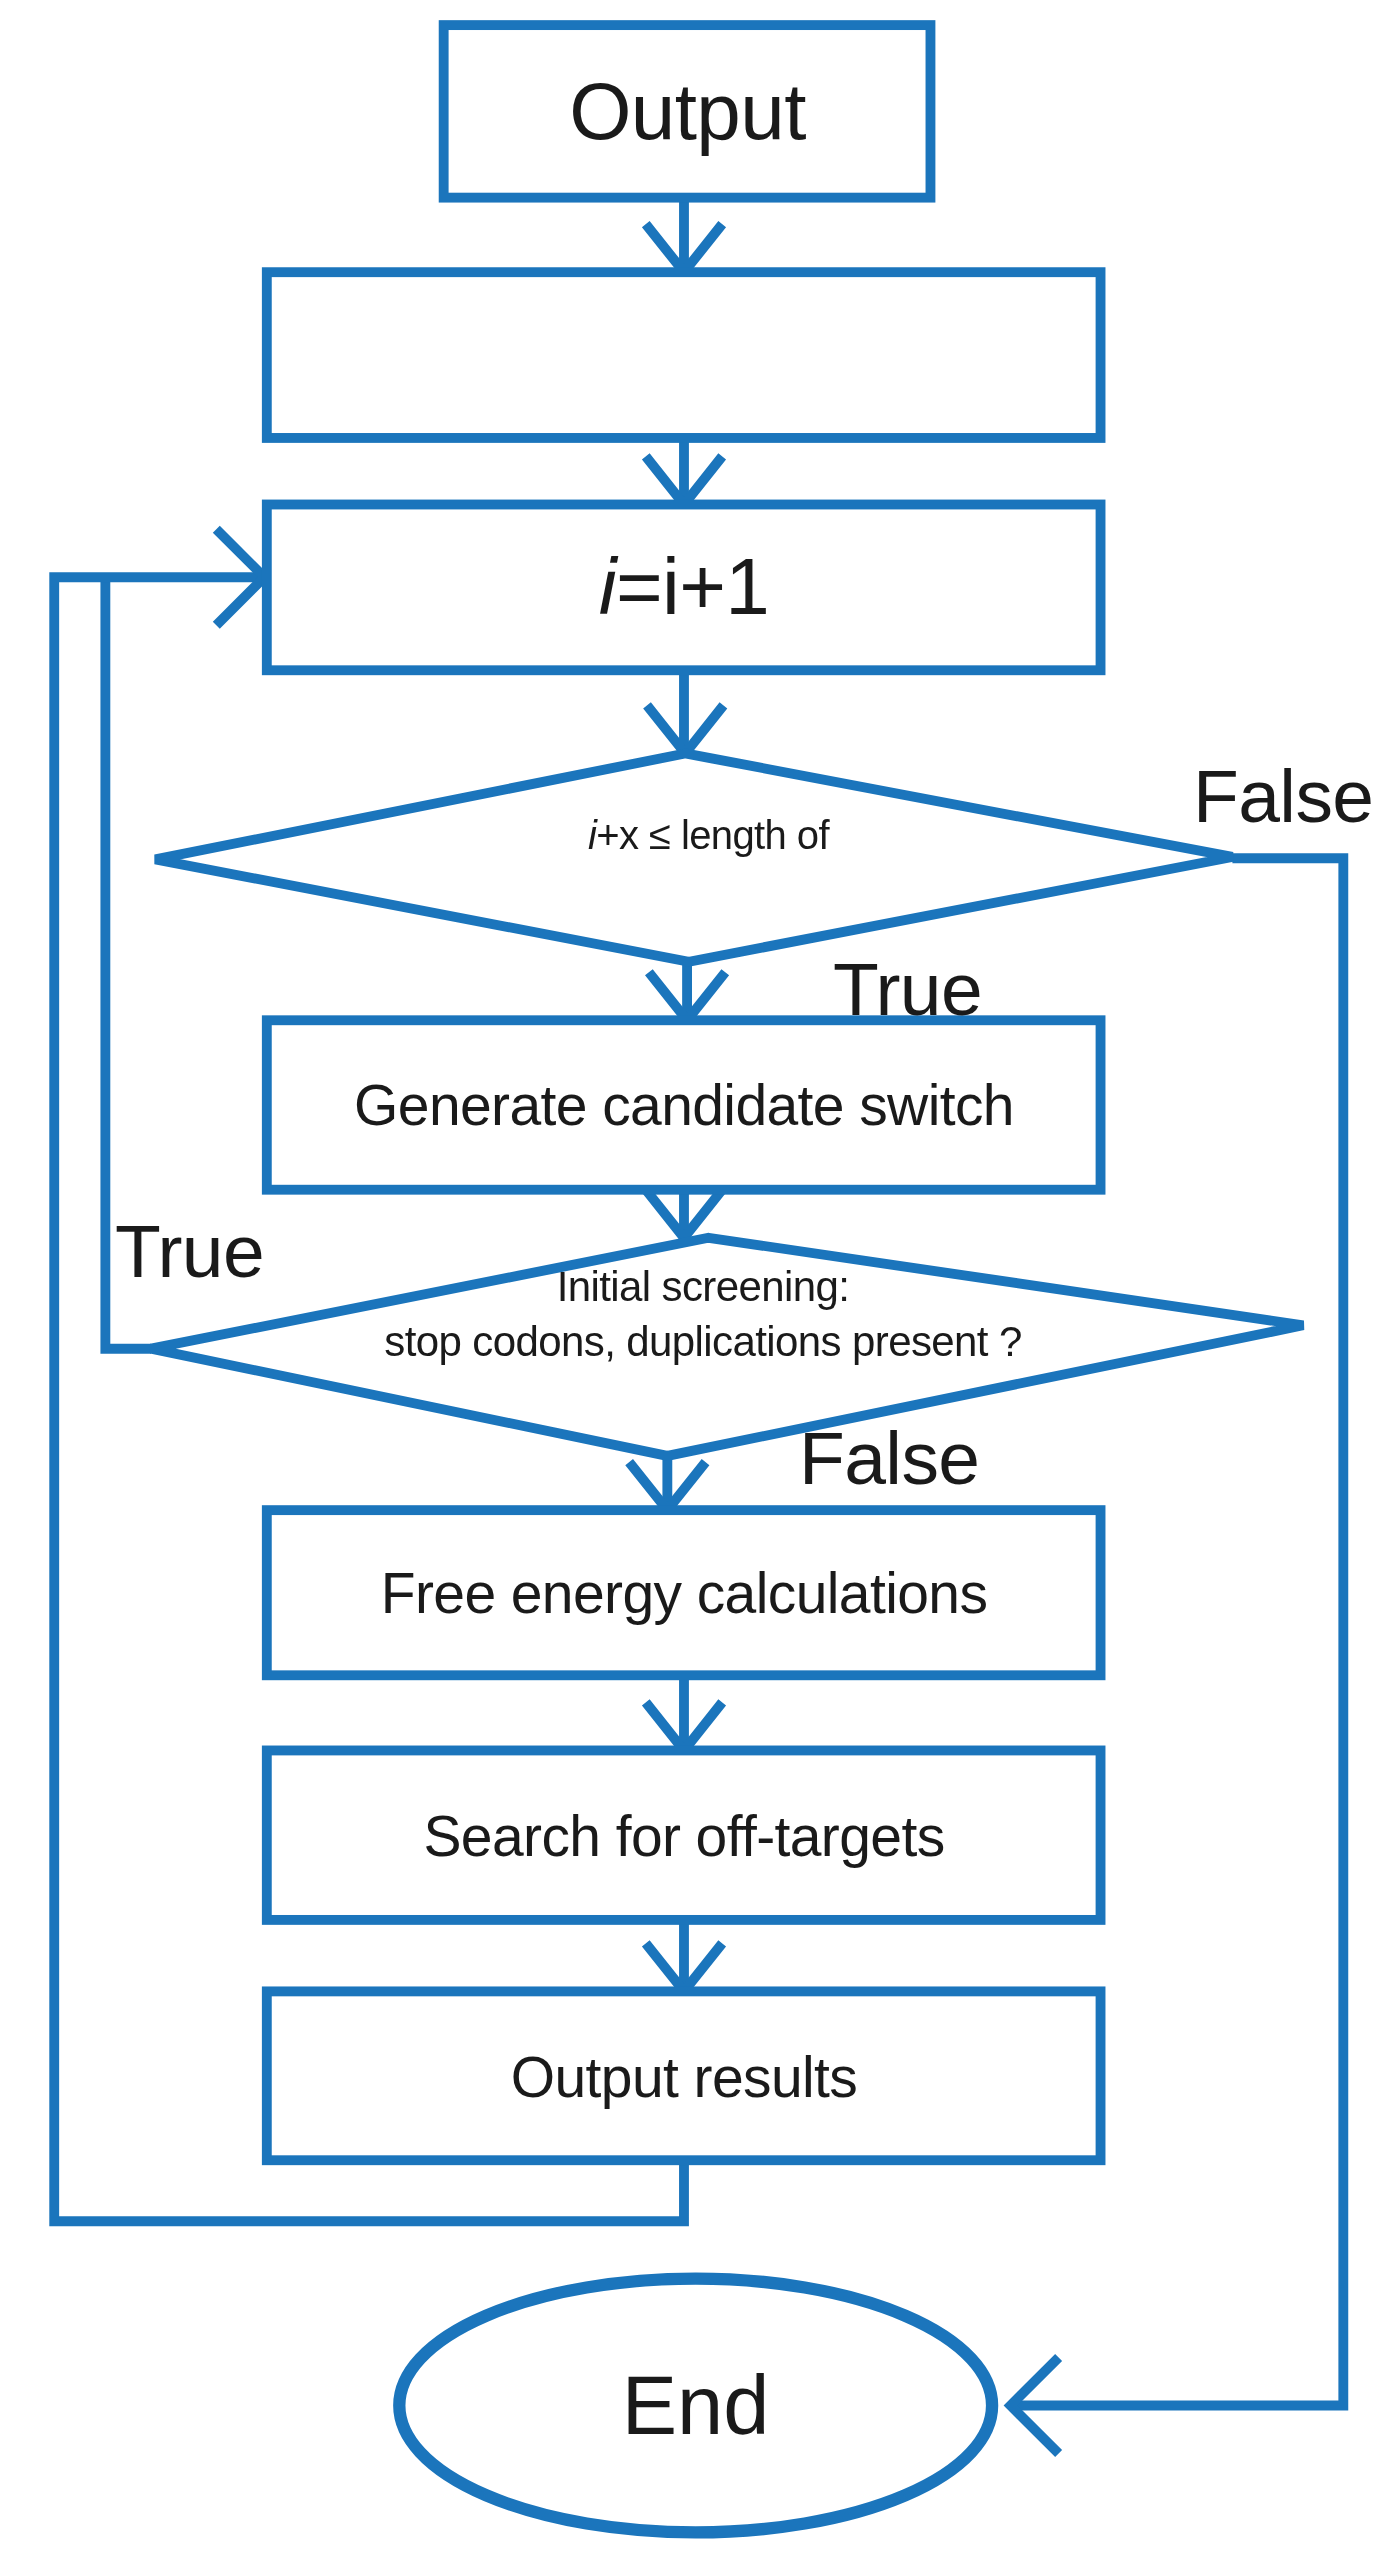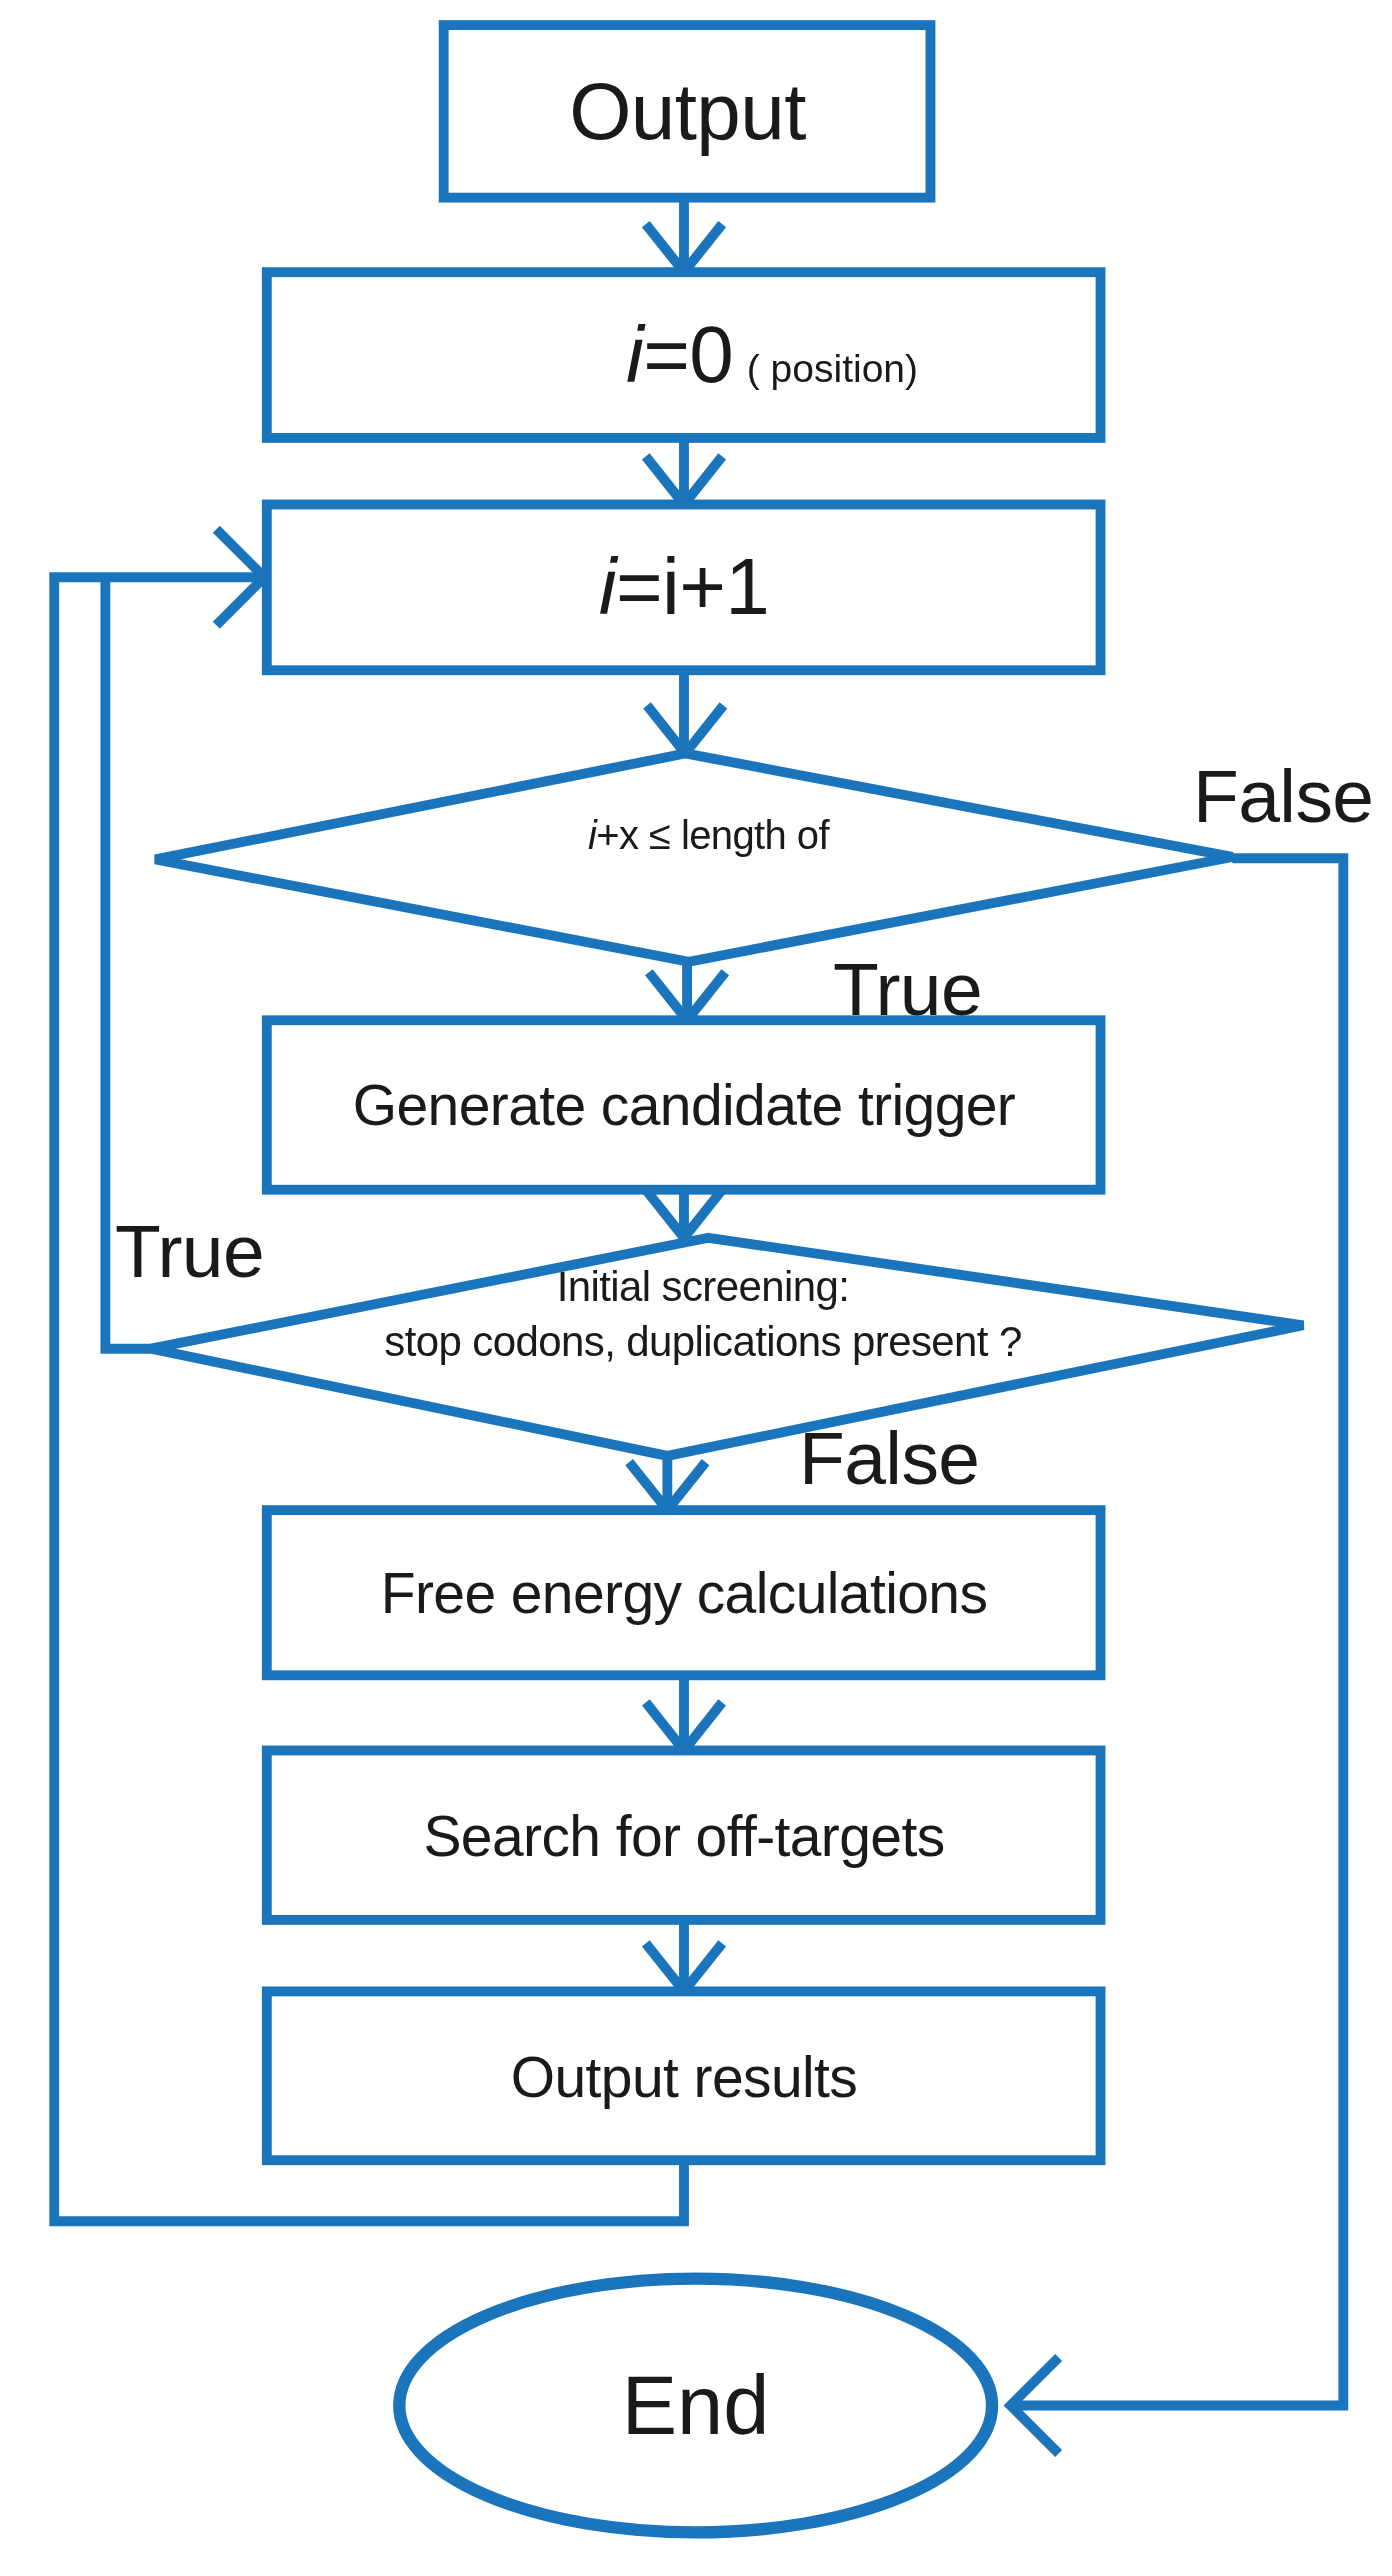--- a/index.html
+++ b/index.html
@@ -74,41 +74,35 @@
     <rect class="shape" x="433" y="2450" width="1353" height="268"></rect>
     <rect class="shape" x="433" y="2840" width="1353" height="275"></rect>
     <rect class="shape" x="433" y="3231" width="1353" height="274"></rect>
     <ellipse class="shape ellipse" cx="1129" cy="3903" rx="481" ry="206"></ellipse>
   </svg>
 
   <div class="lbl centerbox node-font" style="left:444px;top:25px;width:487px;height:173px;">
     <span>Output</span>
   </div>
 
-  <div class="lbl" style="left:626px;top:272px;height:166px;display:flex;align-items:center;">
-    <span class="baseline-row">
-      <span class="node-font"><i>i</i><span>=0</span></span>
-      <span class="small-note">( position)</span>
-    </span>
-  </div>
 
   <div class="lbl centerbox node-font" style="left:267px;top:504px;width:834px;height:166px;">
     <span><i>i</i><span>=i+1</span></span>
   </div>
 
   <div class="lbl d1-font" style="left:277px;top:799px;width:863px;">
     <div><i>i</i><span>+x ≤ length of</span></div>
   </div>
 
   <div class="lbl branch-font" style="left:1193px;top:759px;">False</div>
 
   <div class="lbl branch-font" style="left:833px;top:952px;">True</div>
 
   <div class="lbl centerbox box-font" style="left:267px;top:1020px;width:834px;height:170px;">
-    <span>Generate candidate trigger</span>
+    <span>Generate candidate switch</span>
   </div>
 
   <div class="lbl branch-font" style="left:115px;top:1214px;">True</div>
 
   <div class="lbl d2-font" style="left:284px;top:1259px;width:838px;">
     <div>Initial screening:</div>
     <div>stop codons, duplications present ?</div>
   </div>
 
   <div class="lbl branch-font" style="left:799px;top:1421px;">False</div>

